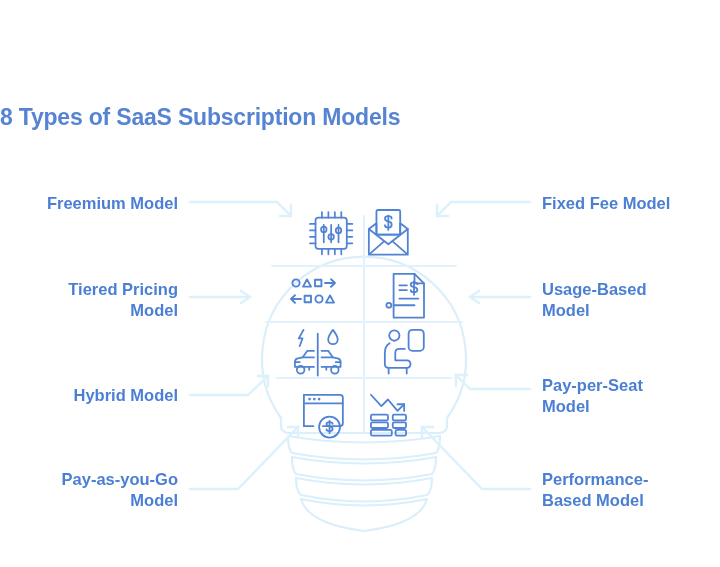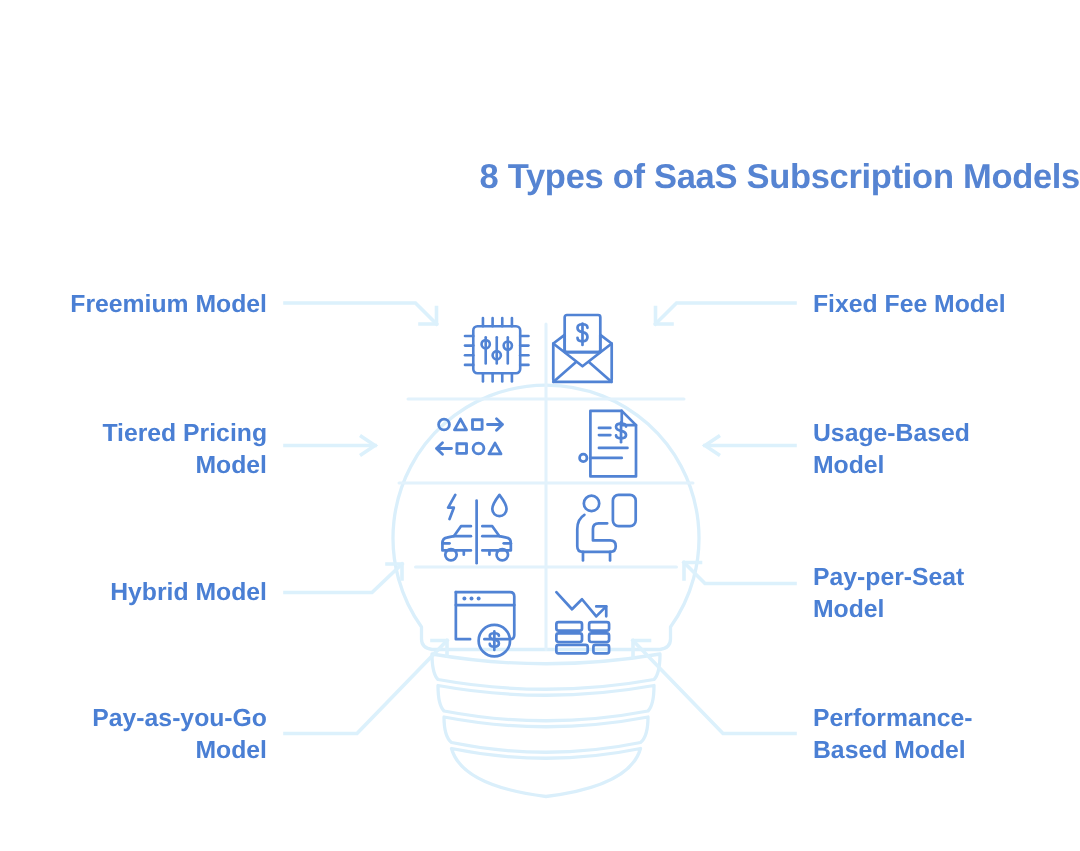--- a/index.html
+++ b/index.html
@@ -19,21 +19,21 @@
     position: absolute;
     left: 0; top: 0;
     width: 720px;
     height: 567px;
   }
   .title {
     position: absolute;
     left: 0;
     top: 104px;
     width: 720px;
-    text-align: right;
+    text-align: left;
     font-size: 23px;
     font-weight: bold;
     color: #5684d2;
     letter-spacing: -0.2px;
   }
   .label {
     position: absolute;
     font-size: 16.5px;
     font-weight: bold;
     color: #4a7fd4;

